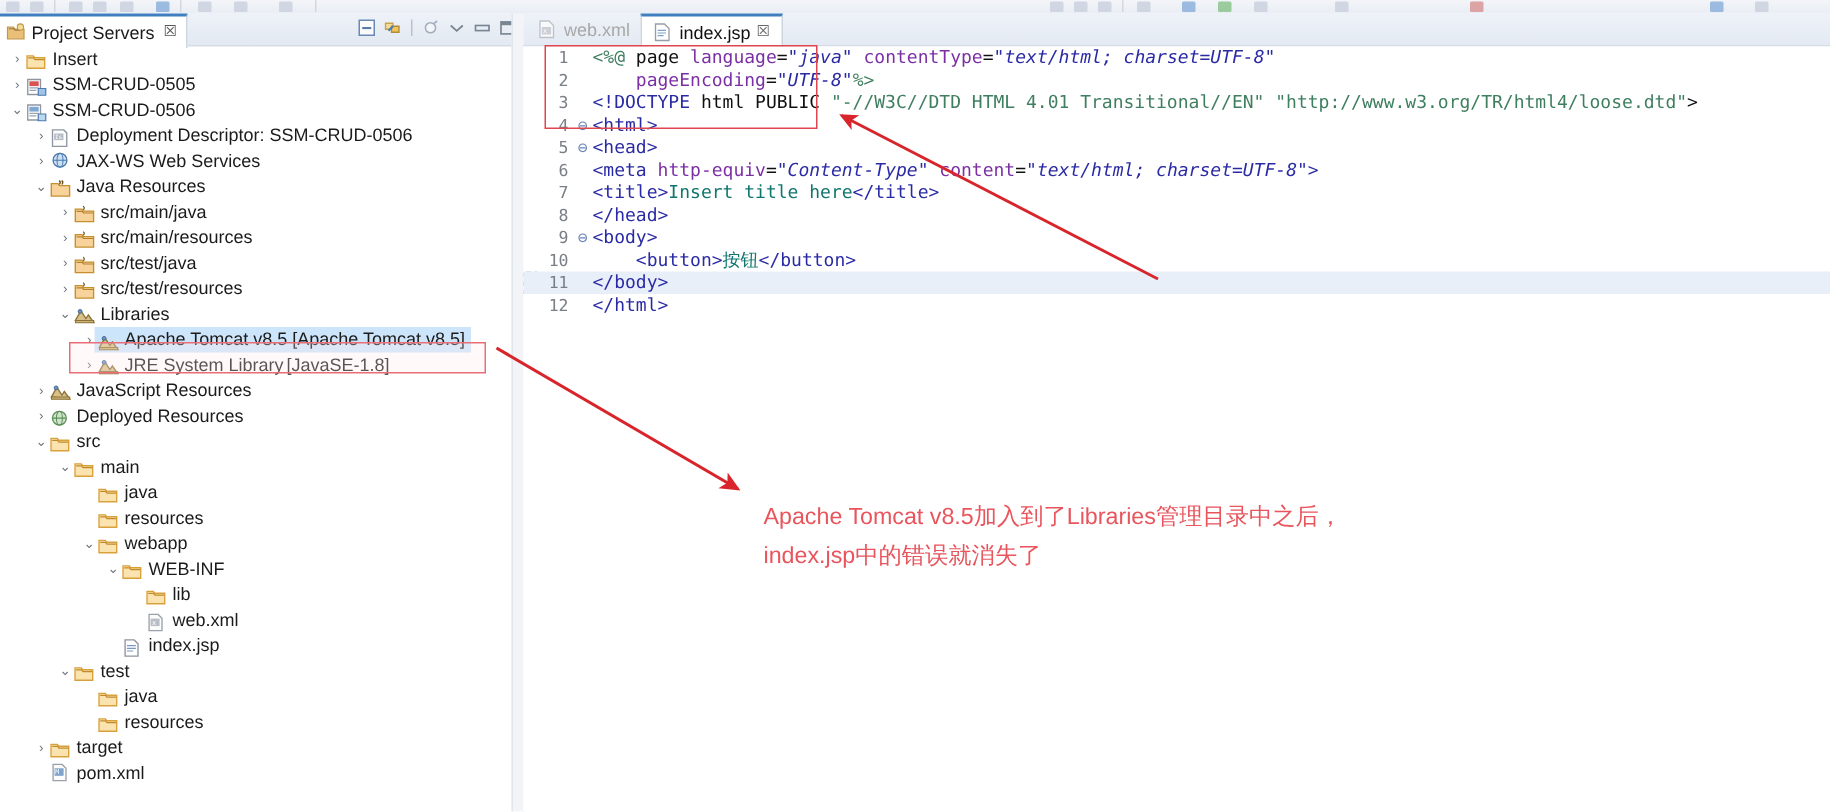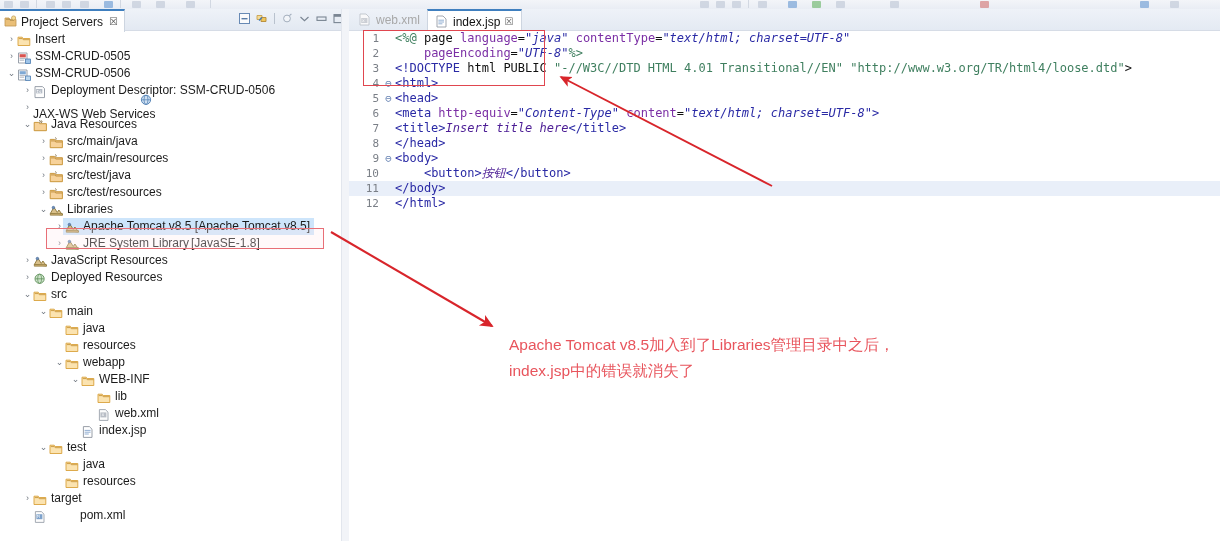--- a/index.html
+++ b/index.html
@@ -118,21 +118,21 @@
     width:9px;min-width:9px;color:#6b86b5;font-size:11px;text-align:center;
   }
   .src{padding-left:2px;}
   
   .t-dir{color:#3f7f5f;}         
   .t-tag{color:#2a2aa5;}         
   .t-attr{color:#7b2fa5;}        
   .t-val{color:#2a2aa5;font-style:italic;} 
   .t-doctype{color:#3f7f5f;}
   .t-plain{color:#101010;}
-  .t-txt{color:#4c1d95;font-style:italic;}
+  .t-txt{color:#0f766e;}
   
   #line-marker{
     position:absolute;left:0px;top:150px;width:9px;height:15px;
     background:repeating-linear-gradient(45deg,#7aa5d6 0 2px,#ffffff 2px 4px);
     opacity:.85;
   }
 
   
   #overlay{position:absolute;left:0;top:0;width:1220px;height:541px;pointer-events:none;}
   #code-box{
@@ -279,21 +279,21 @@
               <path d="M2 1.6h7.5l2 2v9H2z" fill="#fdfdfd" stroke="#8f96a1" stroke-width=".9"></path>
               <rect x="3.1" y="4" width="6.2" height="4.4" fill="#b5bcc6"></rect>
               <text x="3.6" y="7.6" font-size="4" fill="#fff" font-family="monospace">Is</text>
             </svg>
           </span>
           <span class="lbl">Deployment Descriptor: SSM-CRUD-0506</span>
         </span>
       </div>
       <div class="row" style="padding-left: 22px;">
         <span class="arr">›</span>
-        <span class="selwrap" style="display: flex; align-items: flex-end; flex-direction: column;">
+        <span class="selwrap" style="display: flex; align-items: flex-start;">
           <span class="ico">
             <svg width="15" height="14" viewBox="0 0 15 14">
               <circle cx="7" cy="6.8" r="4.6" fill="#cfe0f2" stroke="#4a7bb0" stroke-width=".9"></circle>
               <ellipse cx="7" cy="6.8" rx="2" ry="4.6" fill="none" stroke="#4a7bb0" stroke-width=".7"></ellipse>
               <path d="M2.6 6.8h8.8" stroke="#4a7bb0" stroke-width=".7"></path>
             </svg>
           </span>
           <span class="lbl">JAX-WS Web Services</span>
         </span>
       </div>
@@ -370,21 +370,21 @@
               <path d="M1.3 9.6l3.6-6.4 3.4 5.2 1.6-2.4 3.6 5z" fill="#d9c08a" stroke="#8b7436" stroke-width=".9"></path>
               <path d="M1.3 9.6h12.2v1.6H1.3z" fill="#cdb074" stroke="#8b7436" stroke-width=".7"></path>
               <circle cx="4.4" cy="3.6" r="1.3" fill="#6f8fbd" stroke="#3f6694" stroke-width=".6"></circle>
             </svg>
           </span>
           <span class="lbl">Libraries</span>
         </span>
       </div>
       <div class="row sel" style="padding-left: 54px;">
         <span class="arr">›</span>
-        <span class="selwrap" style="display: flex; align-items: center;">
+        <span class="selwrap" style="display: flex; align-items: flex-end;">
           <span class="ico">
             <svg width="15" height="14" viewBox="0 0 15 14">
               <path d="M1.3 9.6l3.6-6.4 3.4 5.2 1.6-2.4 3.6 5z" fill="#d9c08a" stroke="#8b7436" stroke-width=".9"></path>
               <path d="M1.3 9.6h12.2v1.6H1.3z" fill="#cdb074" stroke="#8b7436" stroke-width=".7"></path>
               <circle cx="4.4" cy="3.6" r="1.3" fill="#6f8fbd" stroke="#3f6694" stroke-width=".6"></circle>
             </svg>
           </span>
           <span class="lbl">Apache Tomcat v8.5 [Apache Tomcat v8.5]</span>
         </span>
       </div>
@@ -580,21 +580,21 @@
             <svg width="15" height="14" viewBox="0 0 15 14">
               <path d="M1 3.2h4.2l1 1.3h6.6v7H1z" fill="#fbe3b0" stroke="#d9a13c" stroke-width=".9"></path>
               <path d="M1.8 4.6h3.6l.9 1.1h6.2" fill="none" stroke="#c08a2a" stroke-width=".8"></path>
             </svg>
           </span>
           <span class="lbl">target</span>
         </span>
       </div>
       <div class="row" style="padding-left: 22px;">
         <span class="arr none">&nbsp;</span>
-        <span class="selwrap" style="display: flex; align-items: center; gap: 29px;">
+        <span class="selwrap" style="display: flex; align-items: flex-start;">
           <span class="ico">
             <svg width="15" height="14" viewBox="0 0 15 14">
               <path d="M2.4 1.6h6l2.6 2.6v8.2H2.4z" fill="#fcfcfc" stroke="#9aa1ab" stroke-width=".9"></path>
               <rect x="3.4" y="4.2" width="6" height="5" fill="#7ea2cb"></rect>
               <text x="3.9" y="8.2" font-size="4.4" fill="#fff" font-family="monospace">M</text>
             </svg>
           </span>
           <span class="lbl">pom.xml</span>
         </span>
       </div>

